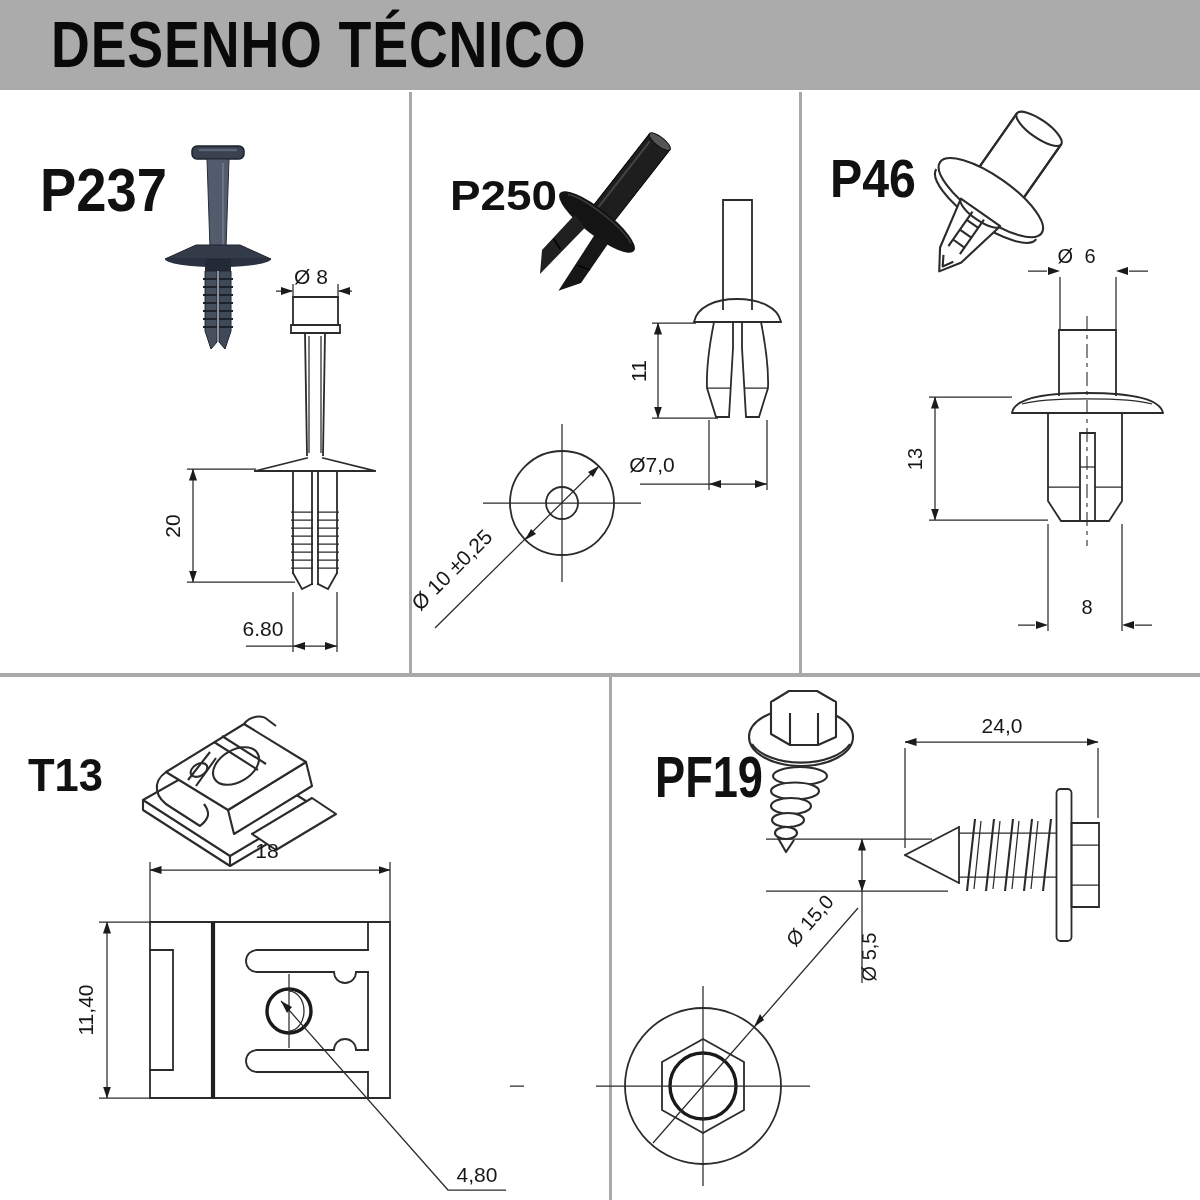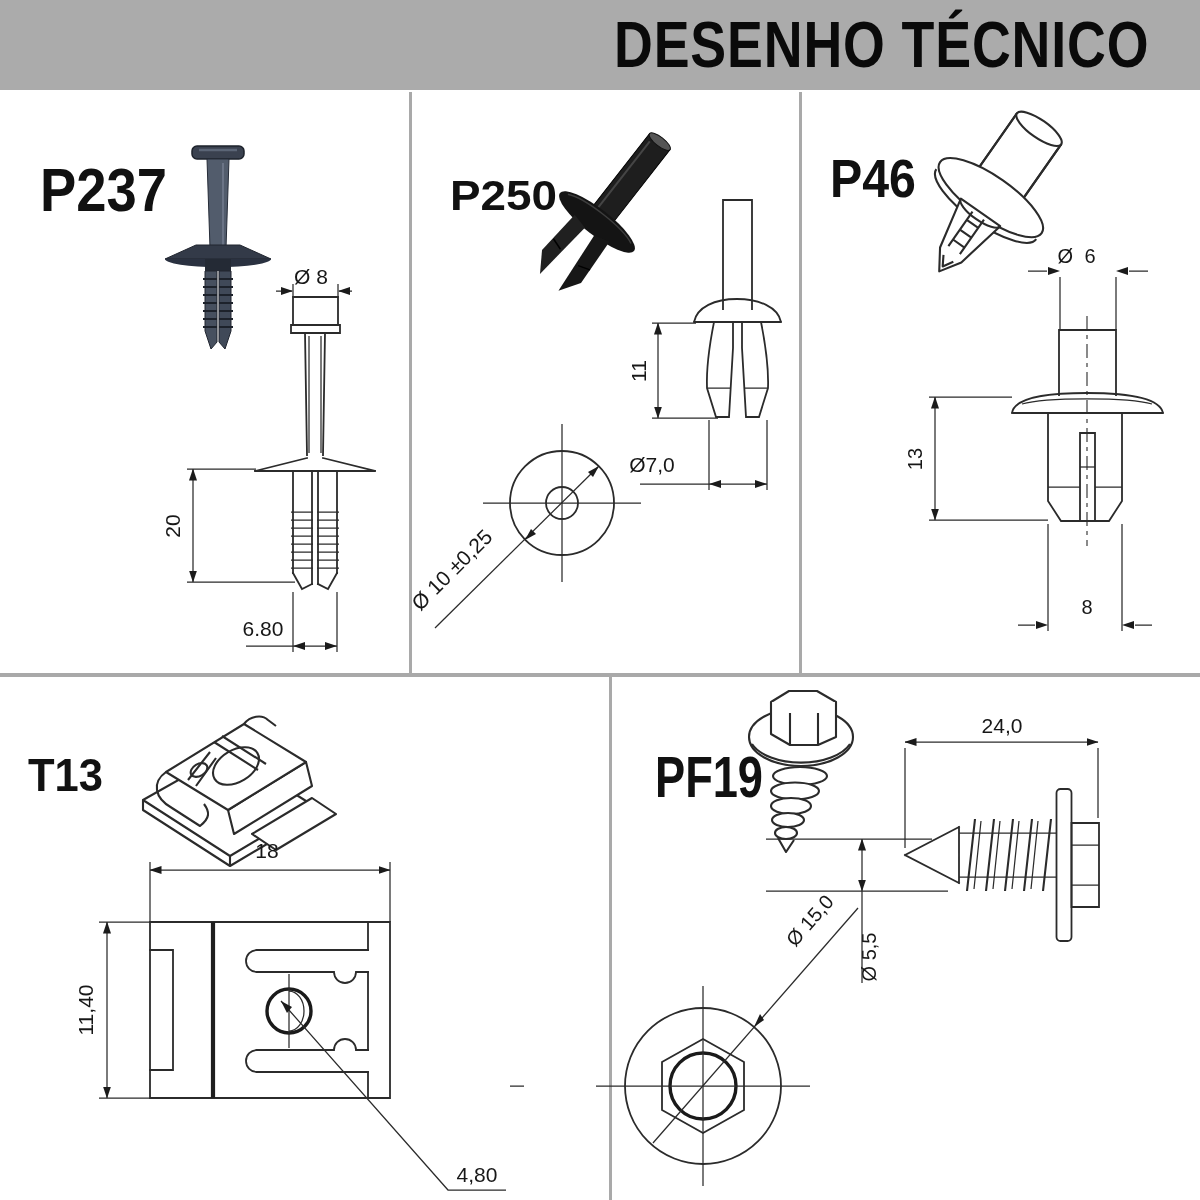--- a/index.html
+++ b/index.html
@@ -1,19 +1,19 @@
 <!DOCTYPE html>
 <html><head>
 <meta charset="utf-8">
 <style>
   html,body{margin:0;padding:0;background:#fff;}
   .stage{position:relative;width:1200px;height:1200px;background:#fff;overflow:hidden;
          font-family:"Liberation Sans",sans-serif;}
   .banner{position:absolute;top:0;left:0;width:1200px;height:90px;background:#ababab;
-          display:flex;align-items:center;justify-content:flex-end;}
+          display:flex;align-items:center;justify-content:flex-start;}
   .title{font-weight:bold;font-size:64px;letter-spacing:1px;color:#0a0a0a;
          transform:scaleX(0.84);white-space:nowrap;}
   .sheet{position:absolute;top:0;left:0;}
   svg .ln{stroke:#2b2b2b;stroke-width:1.8;fill:none;stroke-linecap:square;}
   svg .md{stroke:#2b2b2b;stroke-width:2.1;fill:none;stroke-linejoin:round;}
   svg .thin{stroke:#2b2b2b;stroke-width:1.25;fill:none;}
   svg .cl{stroke:#2b2b2b;stroke-width:1.1;fill:none;stroke-dasharray:14 5 4 5;}
   svg .bold{stroke:#1a1a1a;stroke-width:3.4;fill:none;}
   svg .thick{stroke:#1f1f1f;stroke-width:4.2;fill:none;}
   svg .arr{fill:#1b1b1b;stroke:none;}

